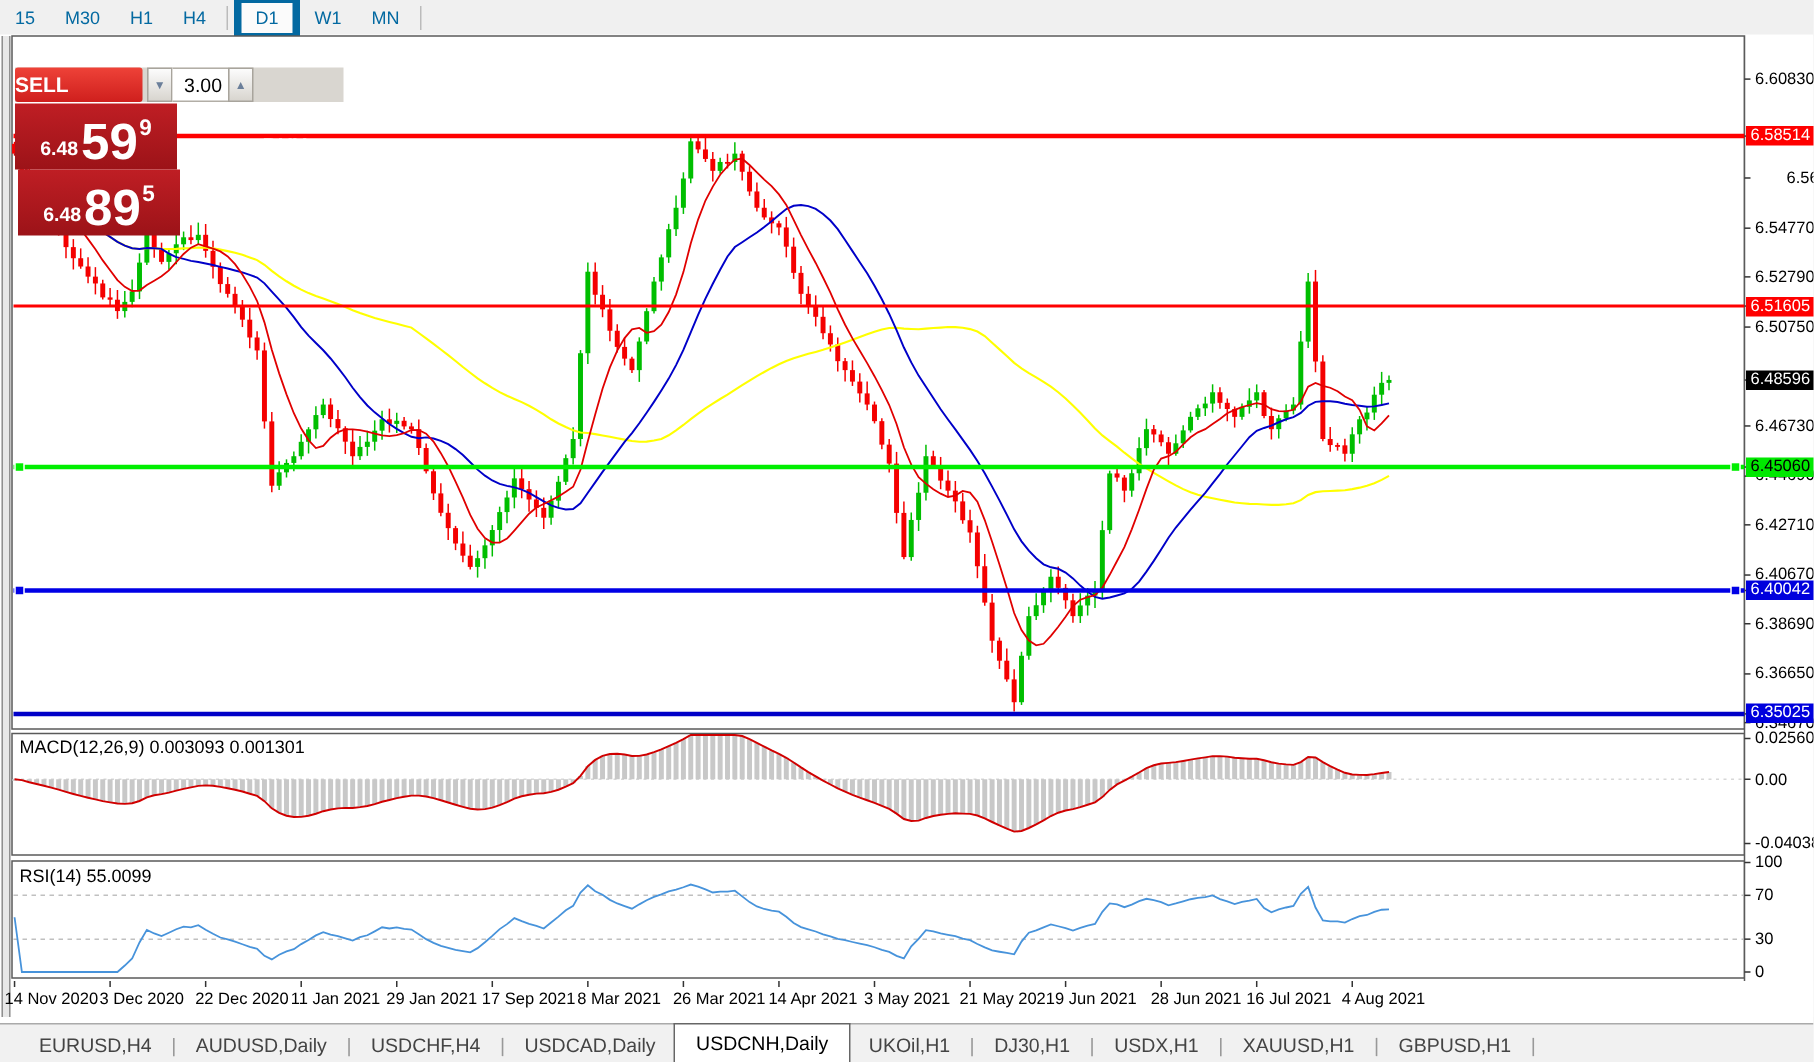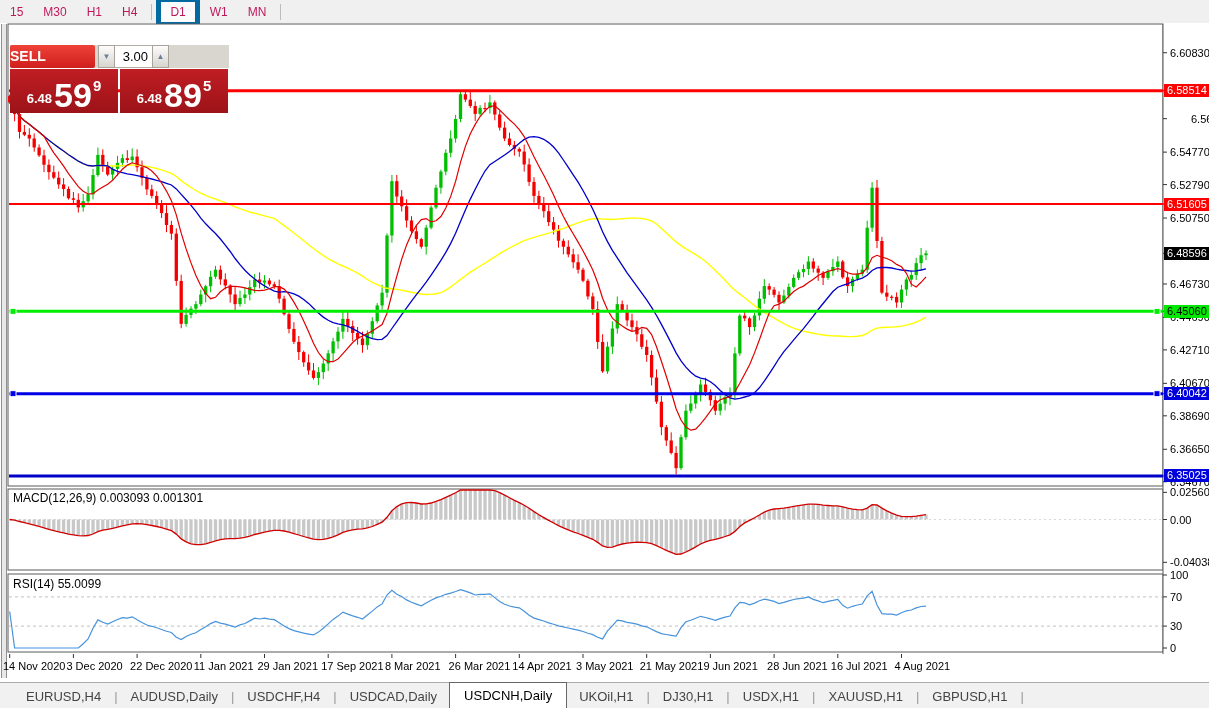--- a/index.html
+++ b/index.html
@@ -1,21 +1,21 @@
 <!DOCTYPE html>
 <html><head>
 <meta charset="utf-8">
 <style>
   html,body{margin:0;padding:0;background:#f0f0f0;width:1209px;height:708px;overflow:hidden;
     font-family:"Liberation Sans",sans-serif;-webkit-font-smoothing:antialiased;}
   #app{position:relative;width:1209px;height:708px;background:#fff;}
   
   #toolbar{position:absolute;left:0;top:0;width:1209px;height:23px;background:#f0f0f0;
     display:flex;align-items:center;font-size:12px;color:#333;}
-  .tf-btn{padding:3px 9px;cursor:default;color:#be185d;border:1px solid transparent;}
+  .tf-btn{padding:3px 9px;cursor:default;color:#0369a1;border:1px solid transparent;}
   .tf-btn.active{border:5px solid #0369a1;background:#fbfbfb;border-radius:2px;}
   .tf-sep{width:1px;height:16px;background:#bbb;margin:0 4px;}
   
   #left-edge{position:absolute;left:1px;top:24px;width:4px;height:654px;border-left:1px solid #909090;border-right:1px solid #909090;background:#e8e8e8;}
   svg{position:absolute;left:0;top:0;}
   
   #chart-title{position:absolute;left:30px;top:28px;font-size:12px;color:#000;white-space:nowrap;}
   #chart-title .arrow{font-size:10px;margin-right:6px;}
   .ind-label{position:absolute;left:13px;font-size:12px;color:#000;white-space:nowrap;}
   
@@ -27,21 +27,21 @@
   #trade-widget{position:absolute;left:10px;top:45px;width:219px;}
   #tw-row1{display:flex;height:23px;background:#d9d6d0;align-items:stretch;}
   .tw-btn{color:#fff;font-size:14px;font-weight:bold;line-height:23px;
     background:linear-gradient(#ef4l39,#d0201c);cursor:pointer;}
   .tw-sell{width:85px;background:linear-gradient(#ee4238,#cf1f1d);border-radius:2px;}
   .tw-buy{width:51px;background:linear-gradient(#ee4238,#cf1f1d);border-radius:2px;margin-left:6px;margin-top:41px;}
   .tw-spin{width:17px;background:linear-gradient(#fcfcfc,#d8d5cf);border:1px solid #a8a49c;
     color:#6b7f9a;font-size:8px;text-align:center;line-height:21px;cursor:pointer;box-sizing:border-box;}
   #tw-vol{width:37px;border:1px solid #b2aea6;border-left:none;border-right:none;font-size:13px;
     text-align:right;padding:0 4px 0 0;font-family:"Liberation Sans",sans-serif;box-sizing:border-box;}
-  #tw-row2{display:flex;margin-top:1px;}
+  #tw-row2{display:flex;margin-top:1px;flex-direction:column;}
   .tw-price{height:41px;color:#fff;background:linear-gradient(#bf1e24,#9c1318);display:flex;
     align-items:flex-end;justify-content:center;padding-bottom:3px;cursor:pointer;}
   .tw-price .pfx{font-size:13px;font-weight:bold;margin:0 2px 4px 0;}
   .tw-price .big{font-size:34px;font-weight:bold;line-height:30px;}
   .tw-price .sup{font-size:15px;font-weight:bold;margin:0 0 16px 1px;}
   .tw-price.left{width:108px;}
   .tw-price.right{width:108px;margin-left:2px;}
   
   #tabbar{position:absolute;left:0;top:682px;width:1209px;height:26px;background:#f1f1f1;
     border-top:1px solid #aaa;display:flex;align-items:center;font-size:13px;color:#444;}

